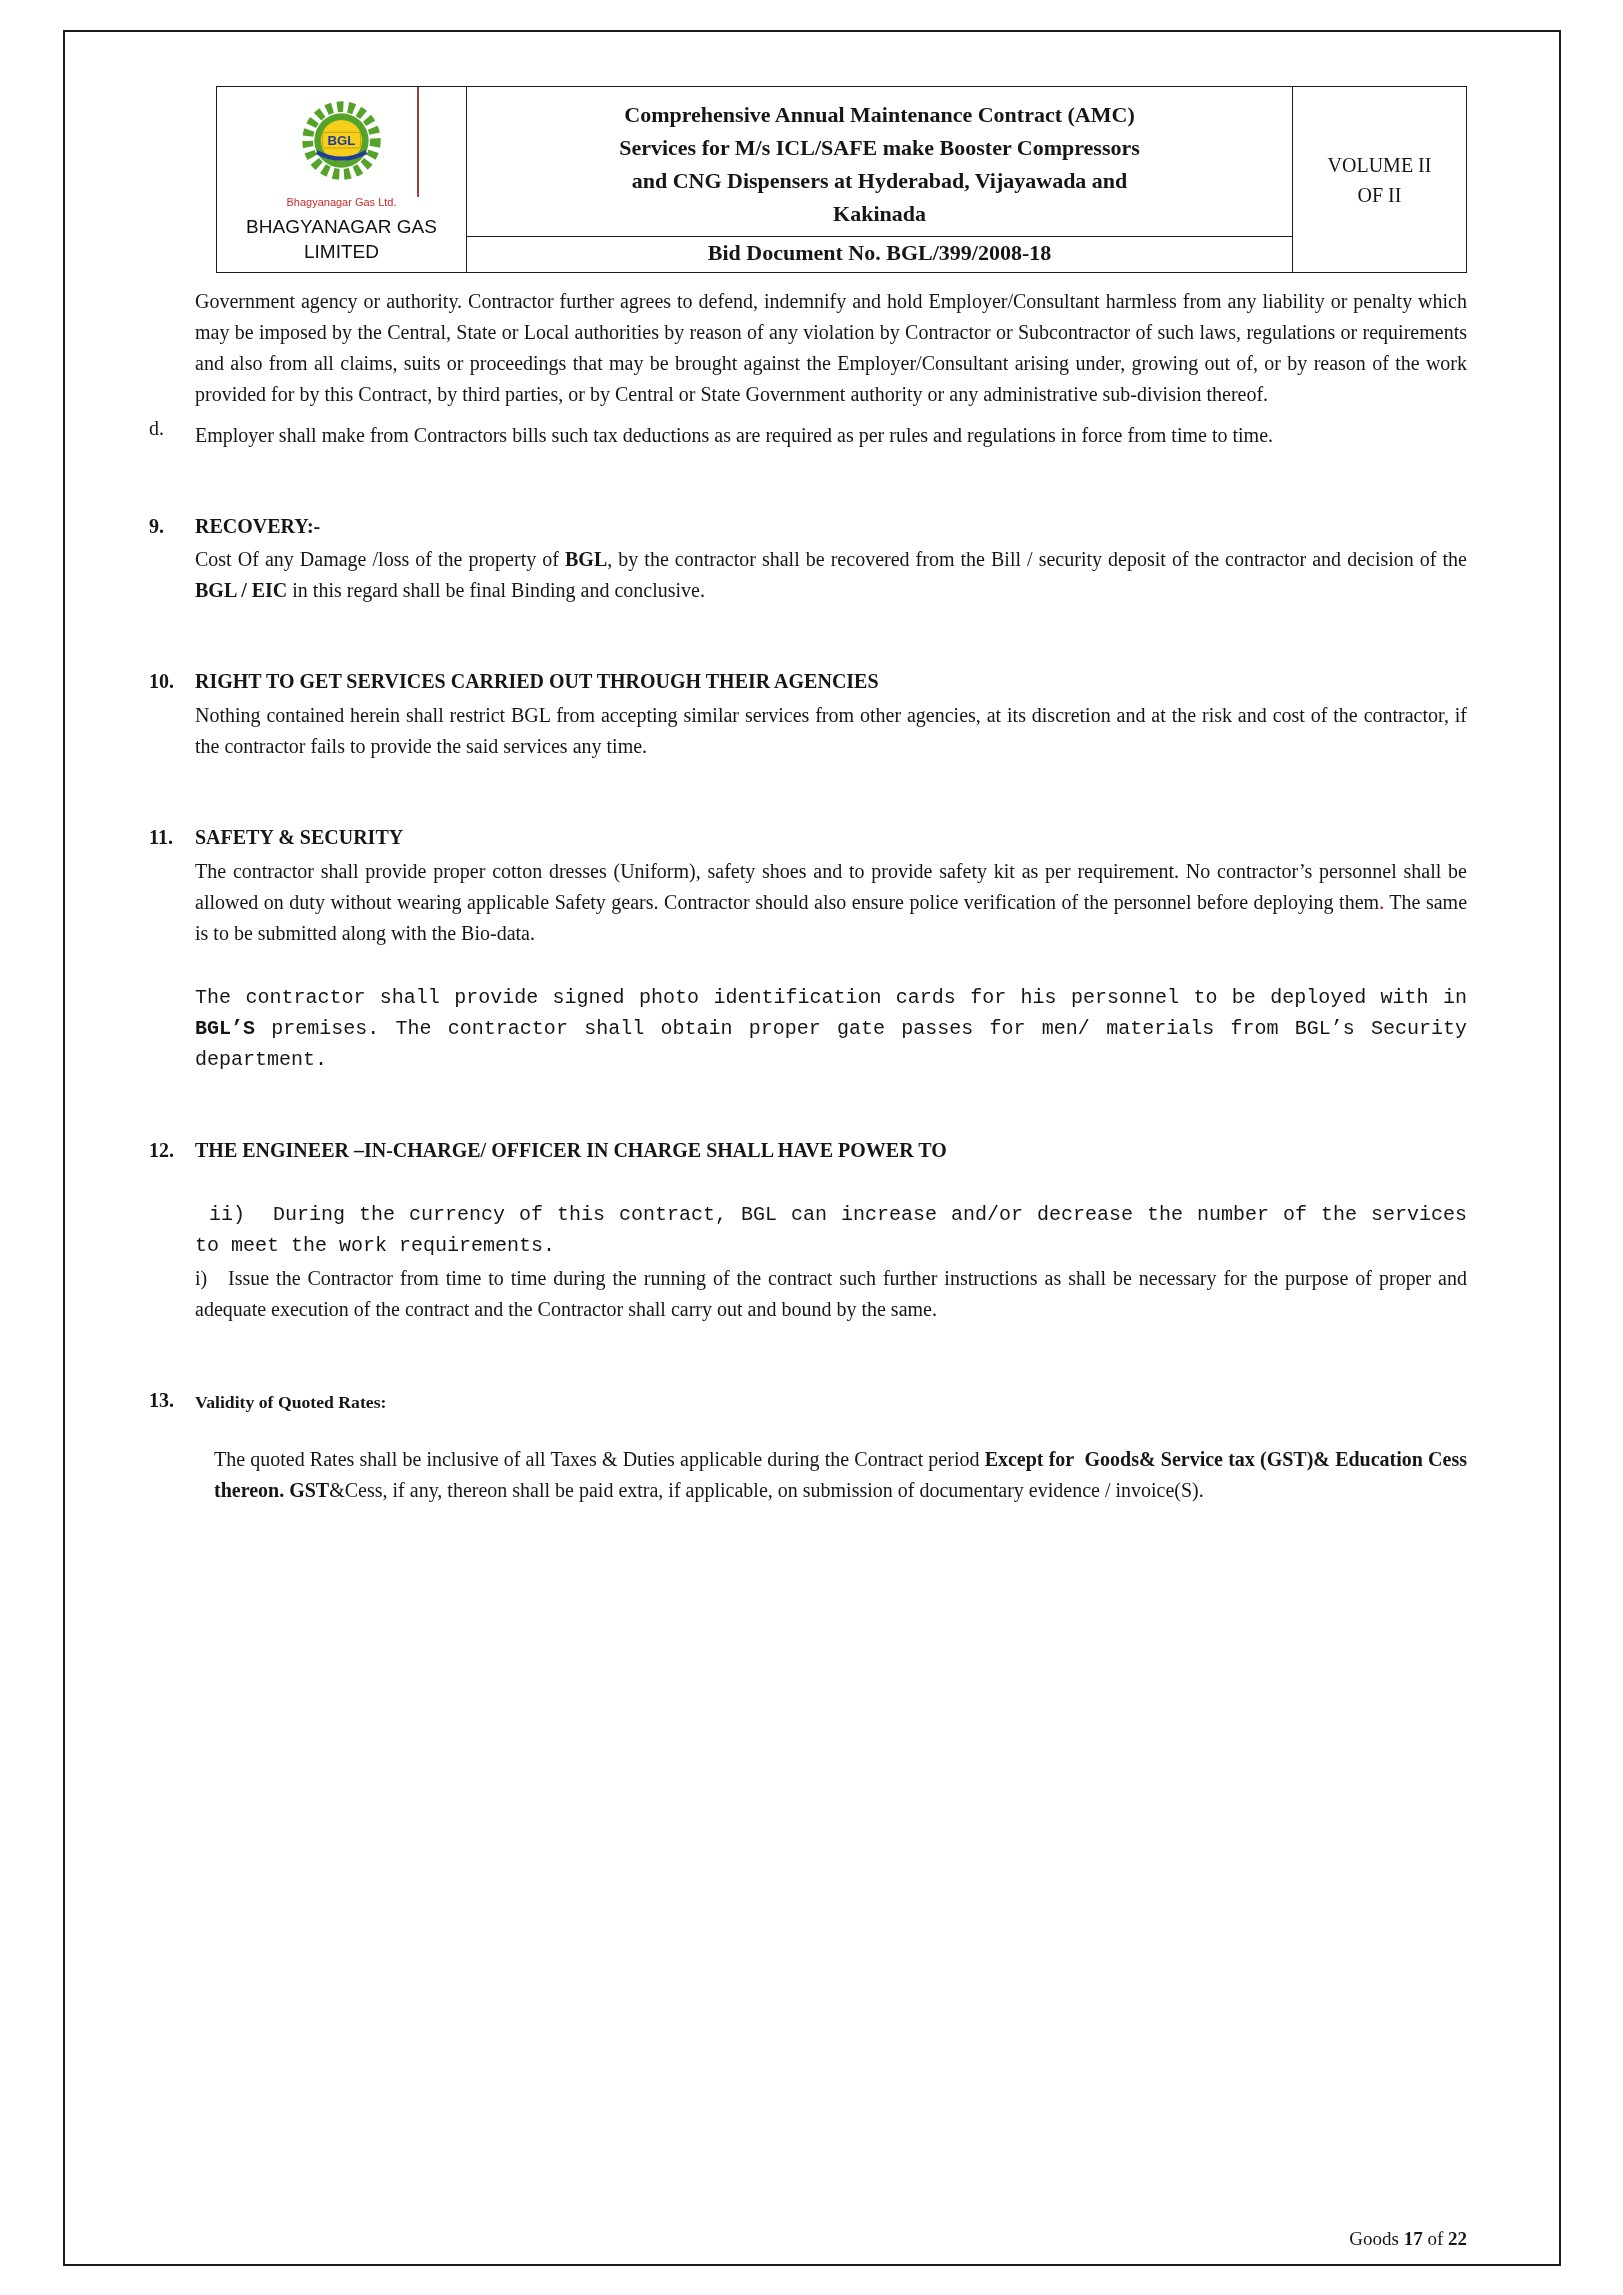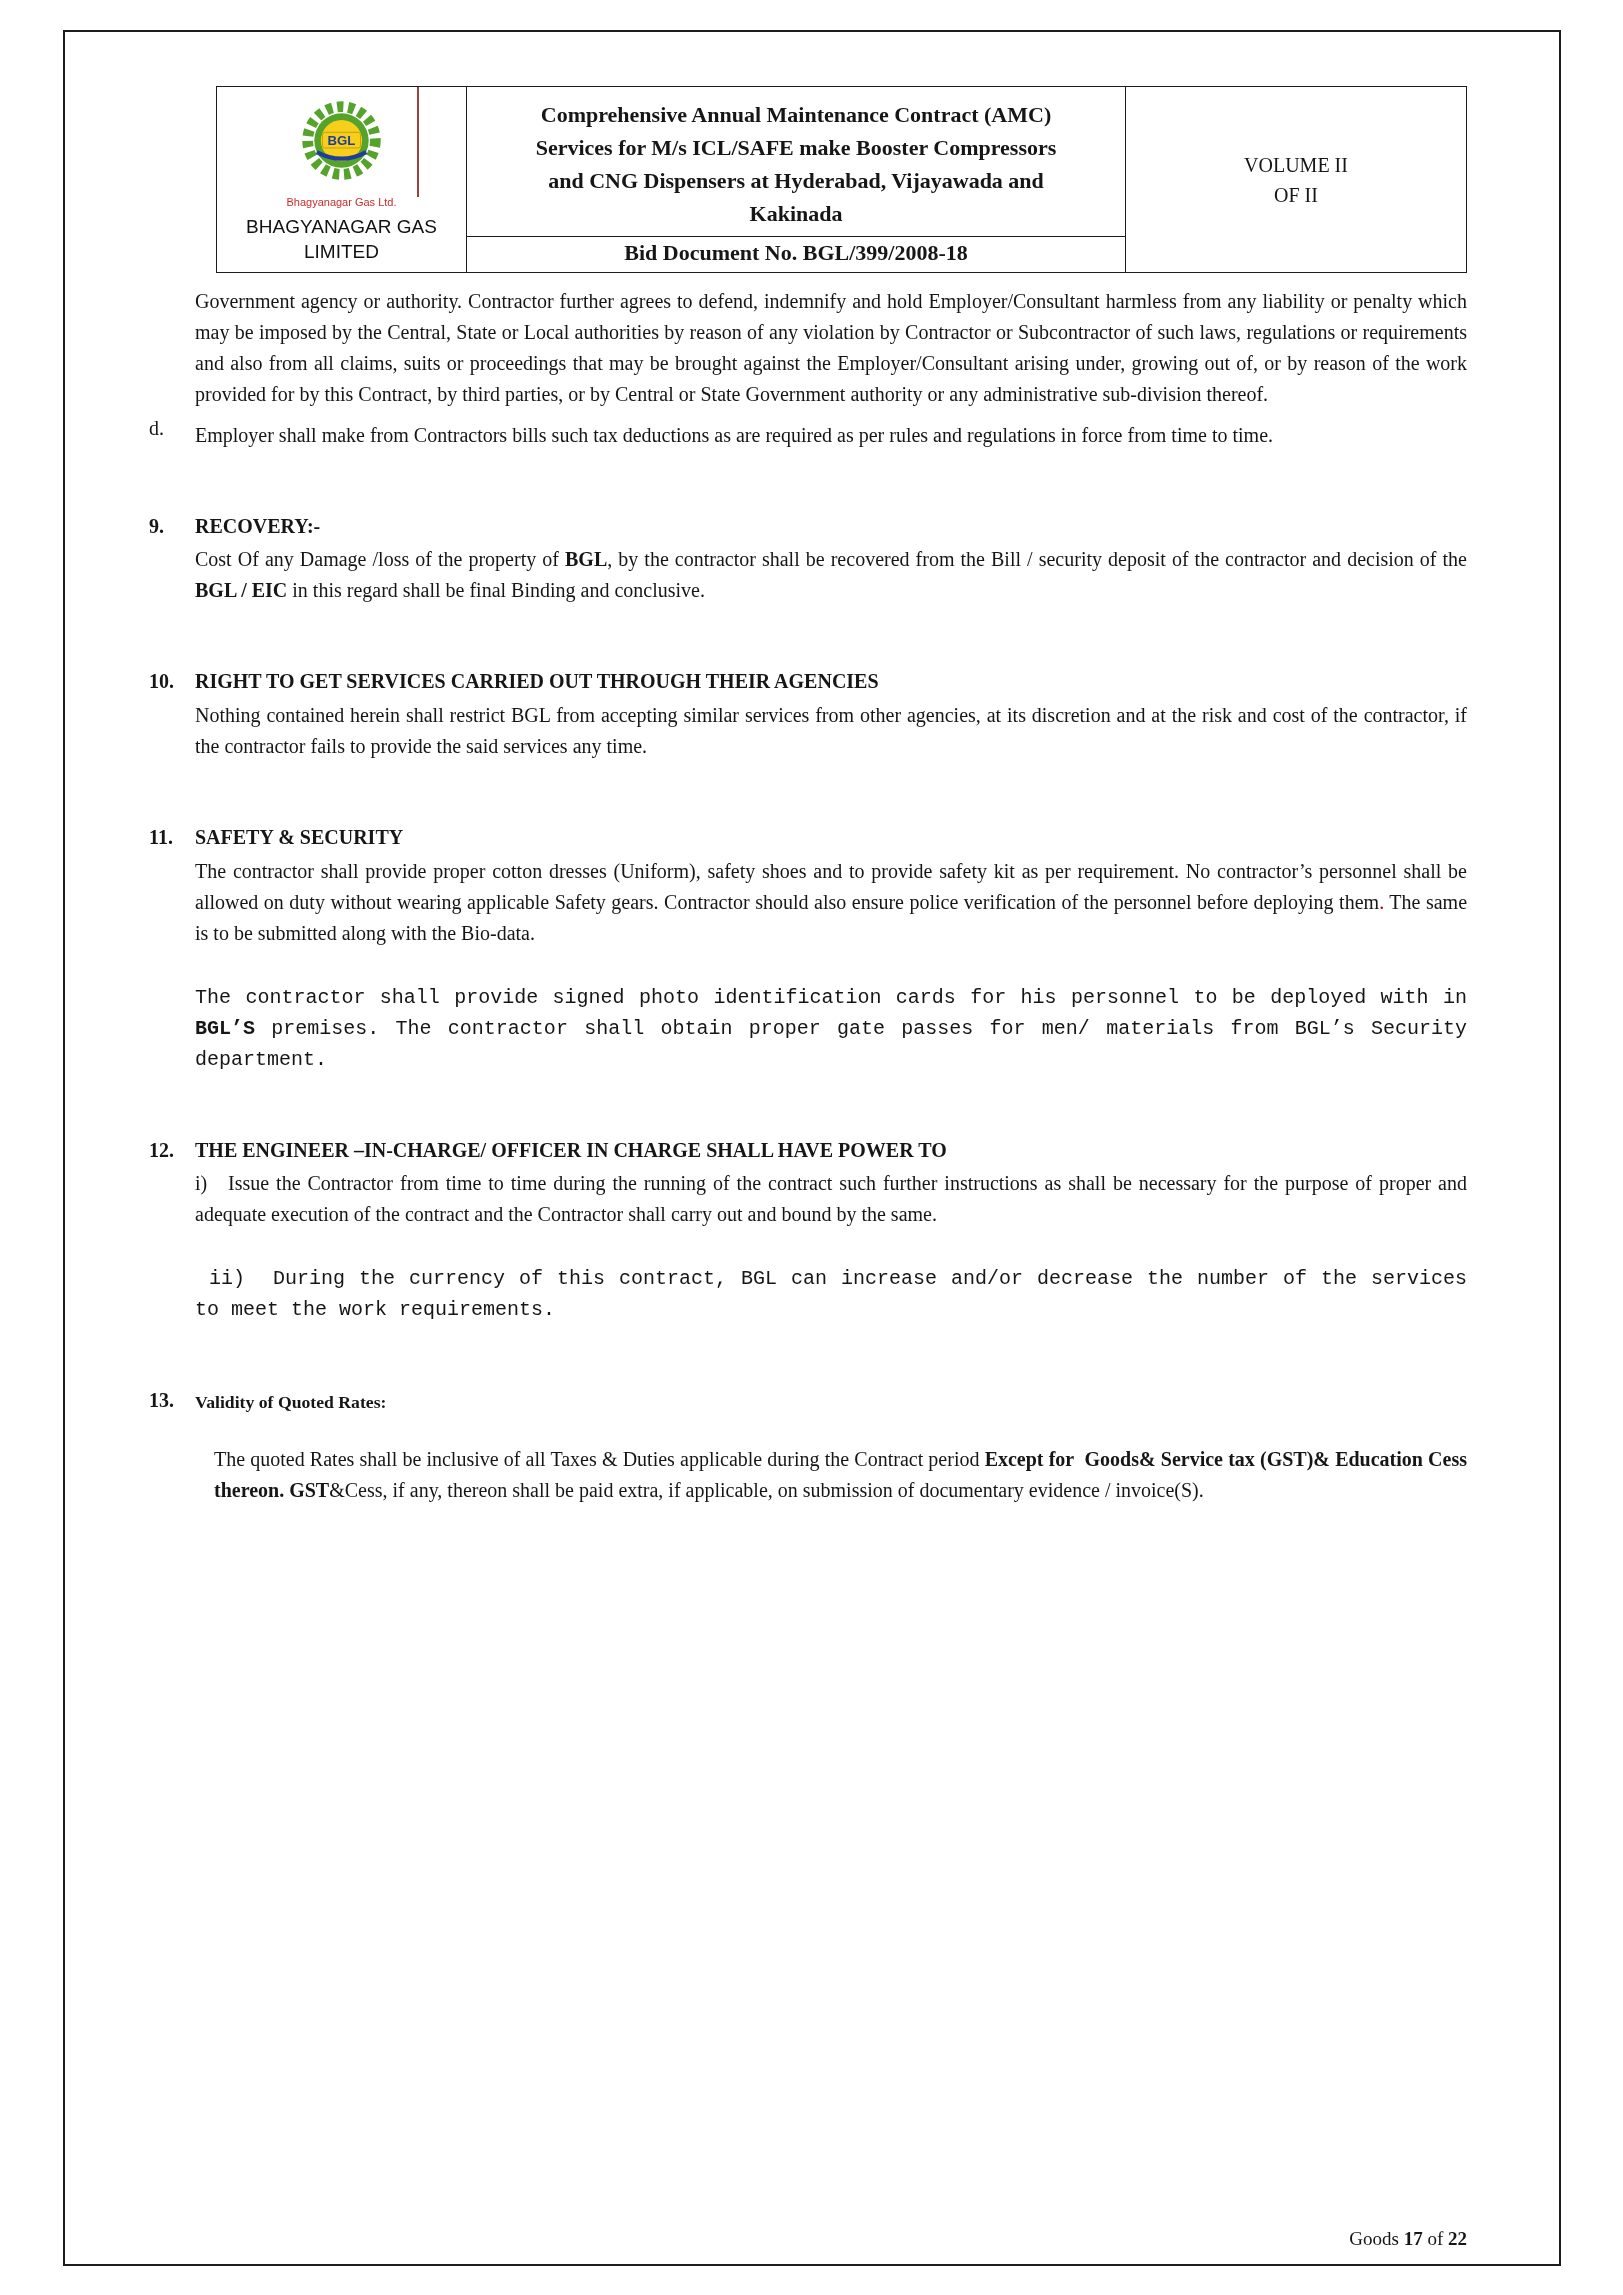--- a/index.html
+++ b/index.html
@@ -24,21 +24,21 @@
     display:flex; flex-direction:column; align-items:center;
     padding:9.2px 5.2px 7.9px;
   }
   .logo-divider { position:absolute; top:0; right:47px; width:2px; height:110px; background:#9c4040; }
   .logo-caption { font-family:"Liberation Sans", sans-serif; font-size:11px; color:#cc2a2a; margin-top:1.3px;text-align:center; }
   .org-name {
     font-family:"Liberation Sans", sans-serif; font-size:19px; line-height:1.3;
     text-align:center; margin-top:6.5px; max-width:203px; color:#111;
   }
   .title-cell {
-    width:660px; border-left:1.3px solid #1c1c1c; border-right:1.3px solid #1c1c1c;
+    width:827px; border-left:1.3px solid #1c1c1c; border-right:1.3px solid #1c1c1c;
     display:flex; flex-direction:column;
   }
   .doc-title {
     flex:1; display:flex; align-items:center; justify-content:center;
     font-weight:700; font-size:22px; line-height:1.5; text-align:center;
     padding:9.2px 17px 5.2px;
   }
   .doc-title-inner { max-width:543px; }
   .bid-doc {
     border-top:1.3px solid #1c1c1c; font-weight:700; font-size:22px;
@@ -132,22 +132,22 @@
       </div>
       <p class="sec-para"><span>The contractor shall provide proper cotton dresses (Uniform), safety shoes and to provide safety kit as per requirement. No contractor’s personnel shall be allowed on duty without wearing applicable Safety gears. Contractor should also ensure police verification of the personnel before deploying them</span><span style="color: rgb(192, 0, 0);">.</span><span> The same is to be submitted along with the Bio-data.</span></p>
       <p class="sec-para gap"><span>The contractor shall provide signed photo identification cards for his personnel to be deployed with in </span><span style="font-weight: 700;">BGL’S</span><span> premises. The contractor shall obtain proper gate passes for men/ materials from BGL’s Security department.</span></p>
     </section>
 
     <section class="section">
       <div class="sec-head">
         <span class="sec-num">12.</span>
         <span class="sec-title">THE ENGINEER –IN-CHARGE/ OFFICER IN CHARGE SHALL HAVE POWER TO</span>
       </div>
+      <p class="sec-para gap">&nbsp;ii)&nbsp;&nbsp;During the currency of this contract, BGL can increase and/or decrease the number of the services to meet the work requirements.</p>
       <p class="sec-para">i)&nbsp;&nbsp;&nbsp;Issue the Contractor from time to time during the running of the contract such further instructions as shall be necessary for the purpose of proper and adequate execution of the contract and the Contractor shall carry out and bound by the same.</p>
-      <p class="sec-para gap">&nbsp;ii)&nbsp;&nbsp;During the currency of this contract, BGL can increase and/or decrease the number of the services to meet the work requirements.</p>
     </section>
 
     <section class="section">
       <div class="sec-head">
         <span class="sec-num">13.</span>
         <span class="sec-title-small">Validity of Quoted Rates:</span>
       </div>
       <p class="sec13-para"><span>The quoted Rates shall be inclusive of all Taxes &amp; Duties applicable during the Contract period </span><span style="font-weight: 700;">Except for&nbsp; Goods&amp; Service tax (GST)&amp; Education Cess thereon. GST</span><span>&amp;Cess, if any, thereon shall be paid extra, if applicable, on submission of documentary evidence / invoice(S).</span></p>
     </section>
 

